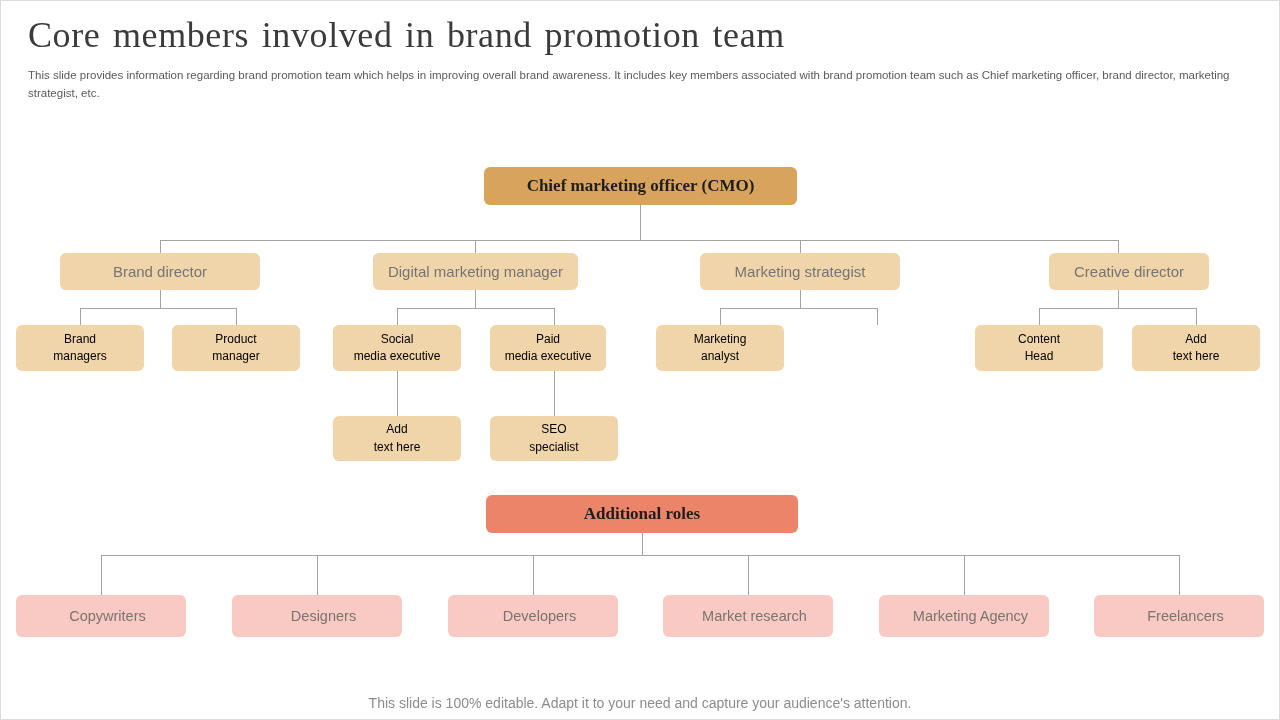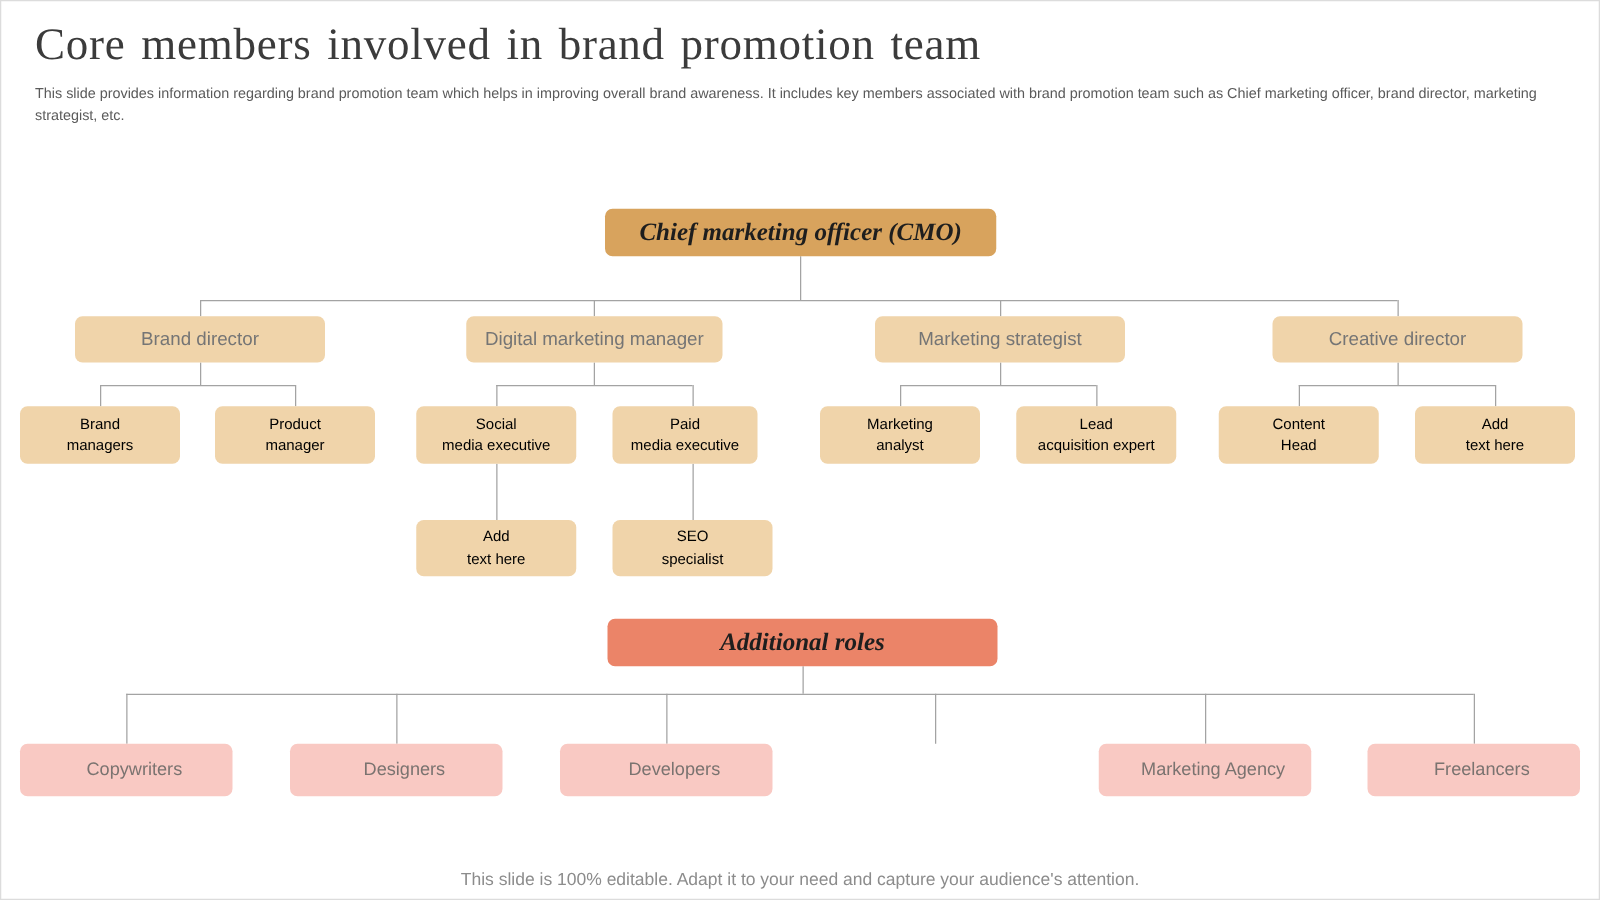--- a/index.html
+++ b/index.html
@@ -40,21 +40,21 @@
     border:1px solid #b3b3b3; border-radius:8px; z-index:-1;
   }
 
   .fill-cmo   { background: var(--cmo-fill,  #D8A35D); }
   .fill-tan   { background: var(--tan-fill,  #F0D4AA); }
   .fill-coral { background: var(--coral-fill,#EB8468); }
   .fill-pink  { background: var(--pink-fill, #F9C9C3); padding-left: 13px; }
 
   .cmo, .additional {
     font-family:"Liberation Serif", serif; font-weight:700;
-    font-size:20px; color:#1e1e1e;font-style:italic;
+    font-size:17px; color:#1e1e1e;
   }
   .lvl2   { font-size:15px; color:#757575; }
   .lvl3   { font-size:12px; color:#000000; line-height:1.45; white-space:pre-line; padding:0 6px; }
   .bottom { font-size:14.5px; color:#7a7370; }
 </style>
 </head>
 <body>
 
 <div class="slide">
 
@@ -100,47 +100,46 @@
     <div class="line" style="left:533px;top:555px;width:1px;height:40px"></div>
     <div class="line" style="left:748px;top:555px;width:1px;height:40px"></div>
     <div class="line" style="left:964px;top:555px;width:1px;height:40px"></div>
     <div class="line" style="left:1179px;top:555px;width:1px;height:40px"></div>
 
     <div class="node fill-cmo cmo" style="left:484px;top:167px;width:313px;height:38px">Chief marketing officer (CMO)</div>
 
     <div class="node fill-tan lvl2" style="left:60px;top:253px;width:200px;height:37px">Brand director</div>
     <div class="node fill-tan lvl2" style="left:373px;top:253px;width:205px;height:37px">Digital marketing manager</div>
     <div class="node fill-tan lvl2" style="left:700px;top:253px;width:200px;height:37px">Marketing strategist</div>
-    <div class="node fill-tan lvl2" style="left:1018px;top:253px;width:200px;height:37px">Creative director</div>
+    <div class="node fill-tan lvl2" style="left:1049px;top:253px;width:160px;height:37px">Creative director</div>
 
     <div class="node fill-tan lvl3" style="left:16px;top:325px;width:128px;height:46px">Brand
 managers</div>
     <div class="node fill-tan lvl3" style="left:172px;top:325px;width:128px;height:46px">Product
 manager</div>
     <div class="node fill-tan lvl3" style="left:333px;top:325px;width:128px;height:46px">Social
 media executive</div>
     <div class="node fill-tan lvl3" style="left:490px;top:325px;width:116px;height:46px">Paid
 media executive</div>
     <div class="node fill-tan lvl3" style="left:656px;top:325px;width:128px;height:46px">Marketing
 analyst</div>
-    <div class="node fill-tan lvl3" style="left:813px;top:325px;width:128px;height:46px">Lead
-acquisition expert</div>
     <div class="node fill-tan lvl3" style="left:975px;top:325px;width:128px;height:46px">Content
 Head</div>
     <div class="node fill-tan lvl3" style="left:1132px;top:325px;width:128px;height:46px">Add
 text here</div>
 
     <div class="node fill-tan lvl3" style="left:333px;top:416px;width:128px;height:45px">Add
 text here</div>
     <div class="node fill-coral additional" style="left:486px;top:495px;width:312px;height:38px">Additional roles</div>
 
     <div class="node fill-tan lvl3" style="left:490px;top:416px;width:128px;height:45px">SEO
 specialist</div>
 
     <div class="node fill-pink bottom" style="left:16px;top:595px;width:170px;height:42px">Copywriters</div>
     <div class="node fill-pink bottom" style="left:232px;top:595px;width:170px;height:42px">Designers</div>
     <div class="node fill-pink bottom" style="left:448px;top:595px;width:170px;height:42px">Developers</div>
+    <div class="node fill-pink bottom" style="left:663px;top:595px;width:170px;height:42px">Market research</div>
     <div class="node fill-pink bottom" style="left:879px;top:595px;width:170px;height:42px">Marketing Agency</div>
     <div class="node fill-pink bottom" style="left:1094px;top:595px;width:170px;height:42px">Freelancers</div>
   </div>
 
   <p class="footer">This slide is 100% editable. Adapt it to your need and capture your audience's attention.</p>
 </div>
 
 </body></html>

